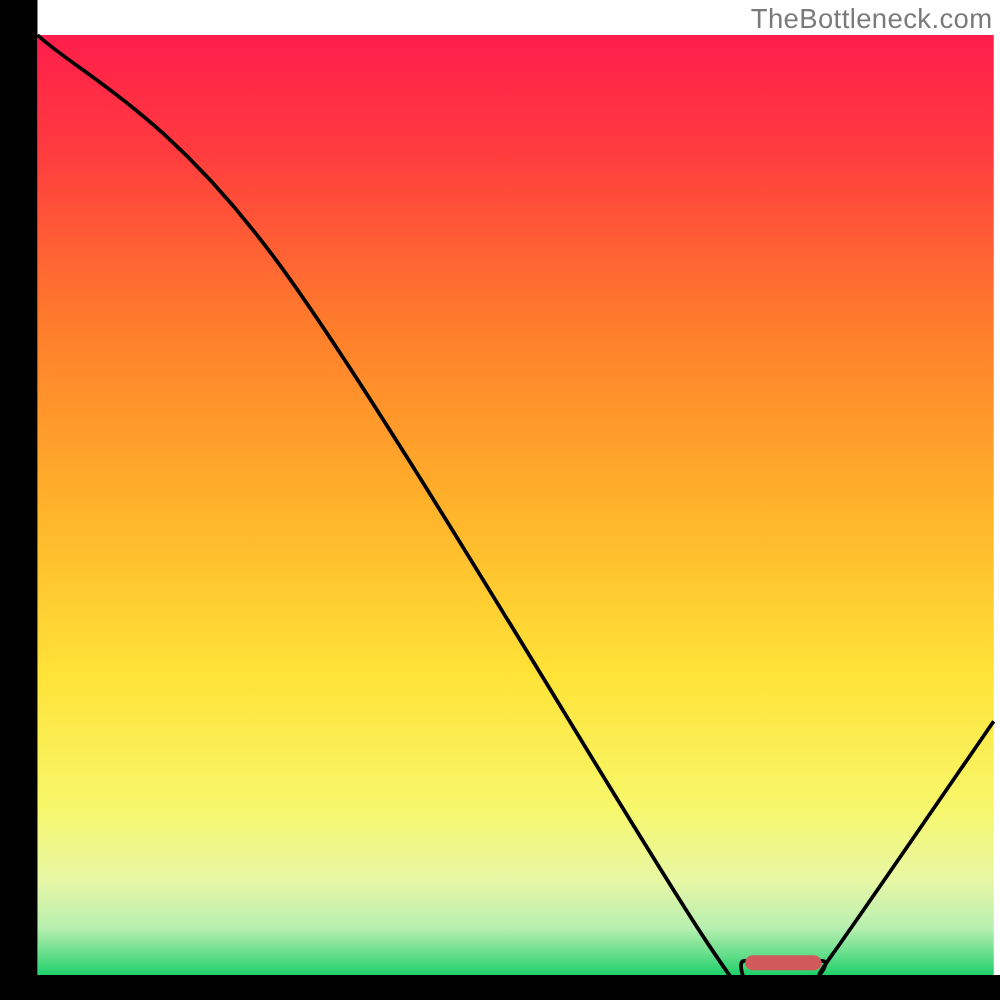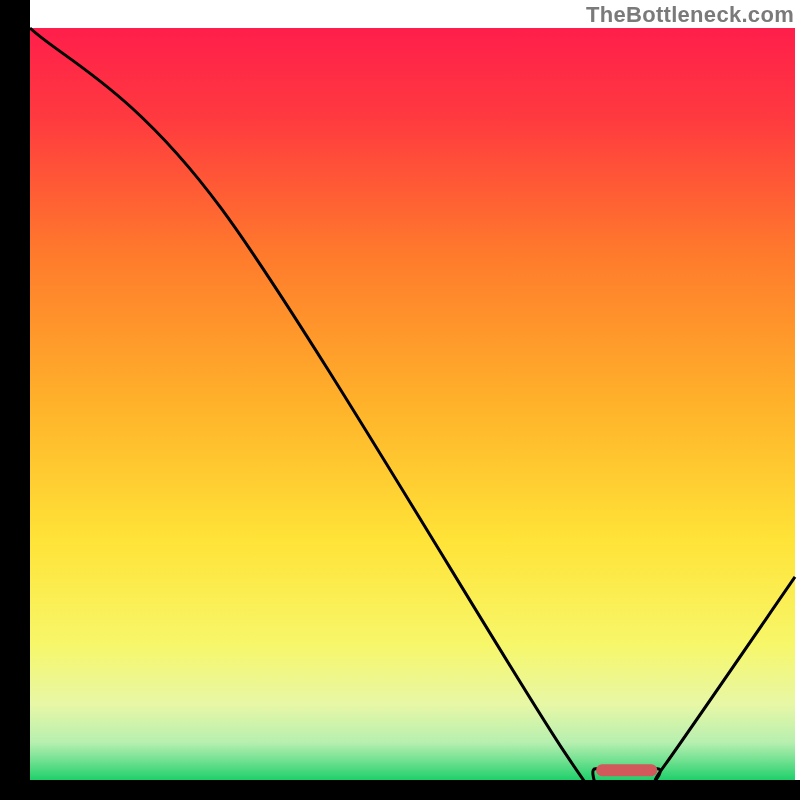--- a/index.html
+++ b/index.html
@@ -13,21 +13,21 @@
   .frame {
     position: relative;
     width: 800px;
     height: 800px;
   }
   .watermark {
     position: absolute;
     top: 2px;
     right: 6px;
     font-size: 22px;
-    font-weight: bold;
+    font-weight: normal;
     color: #7a7a7a;
     letter-spacing: 0.3px;
   }
   svg {
     display: block;
   }
 </style>
 </head>
 <body>
 

